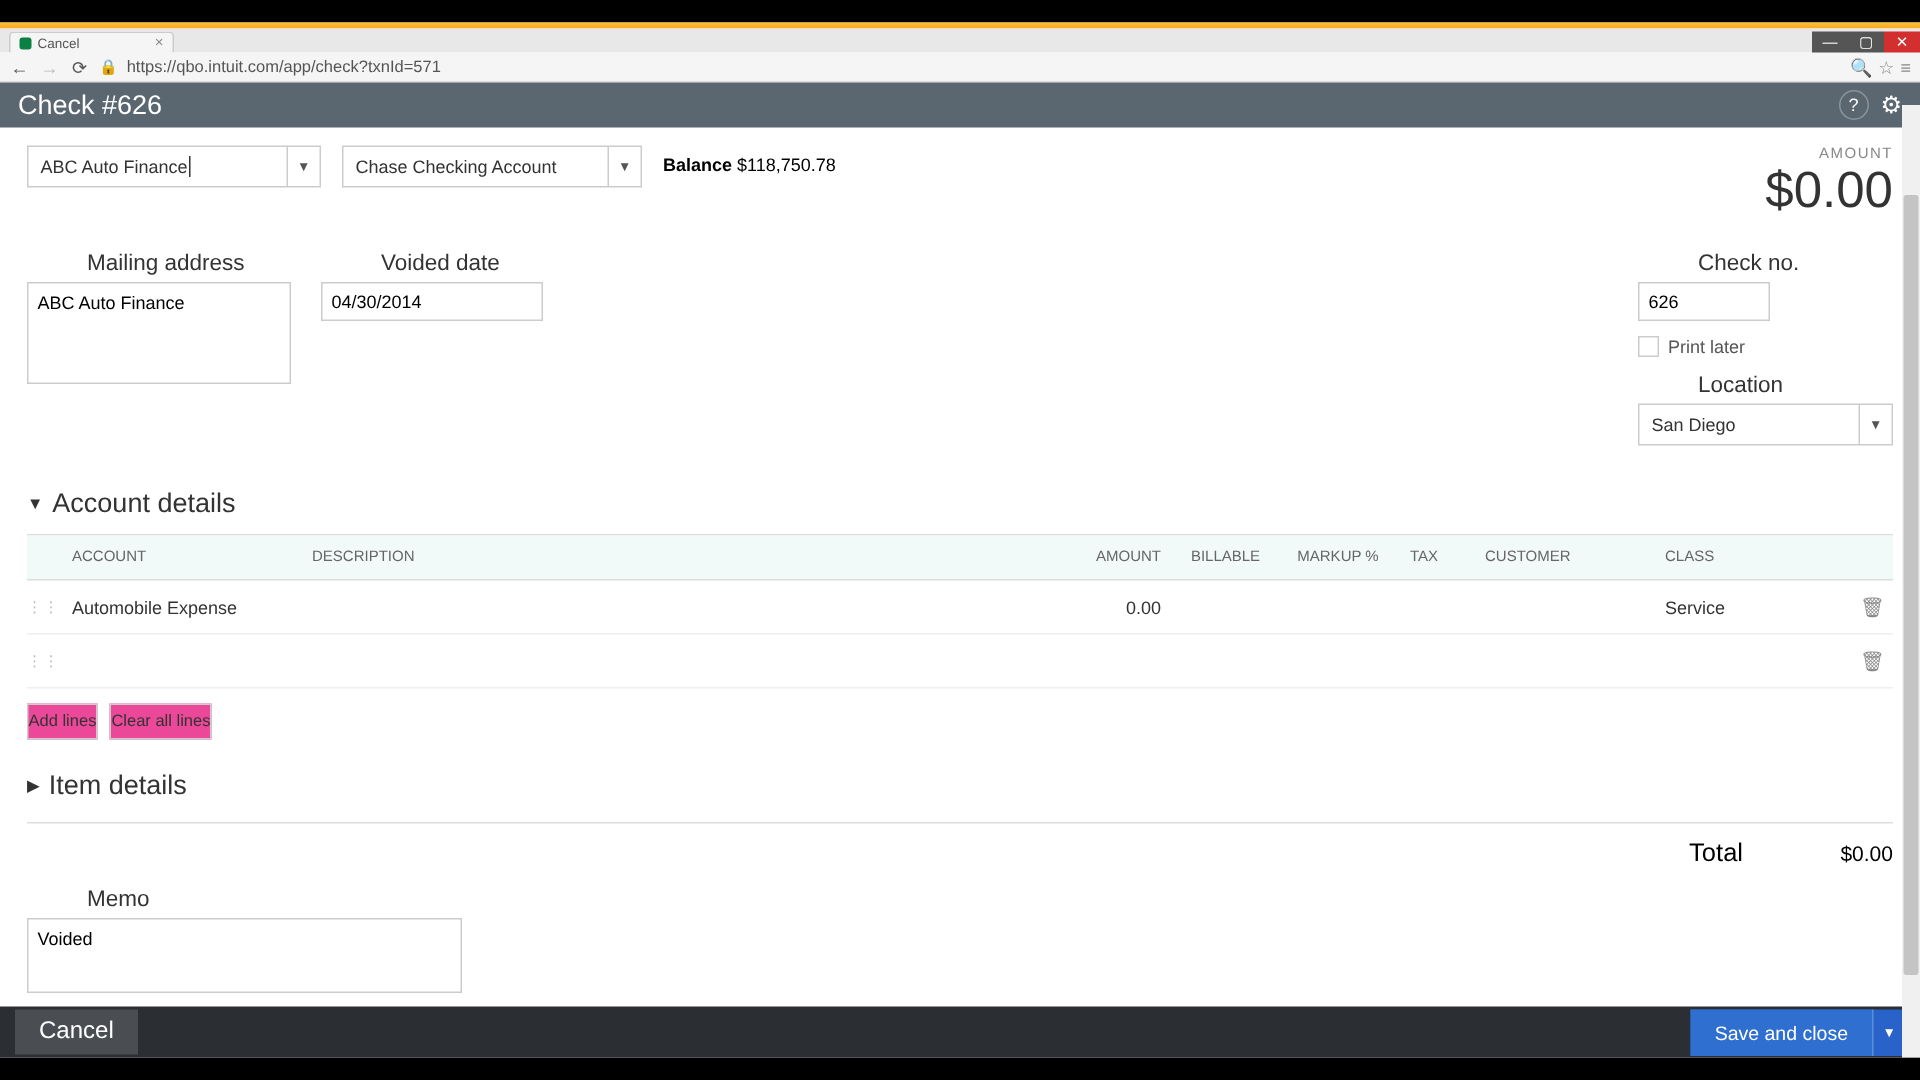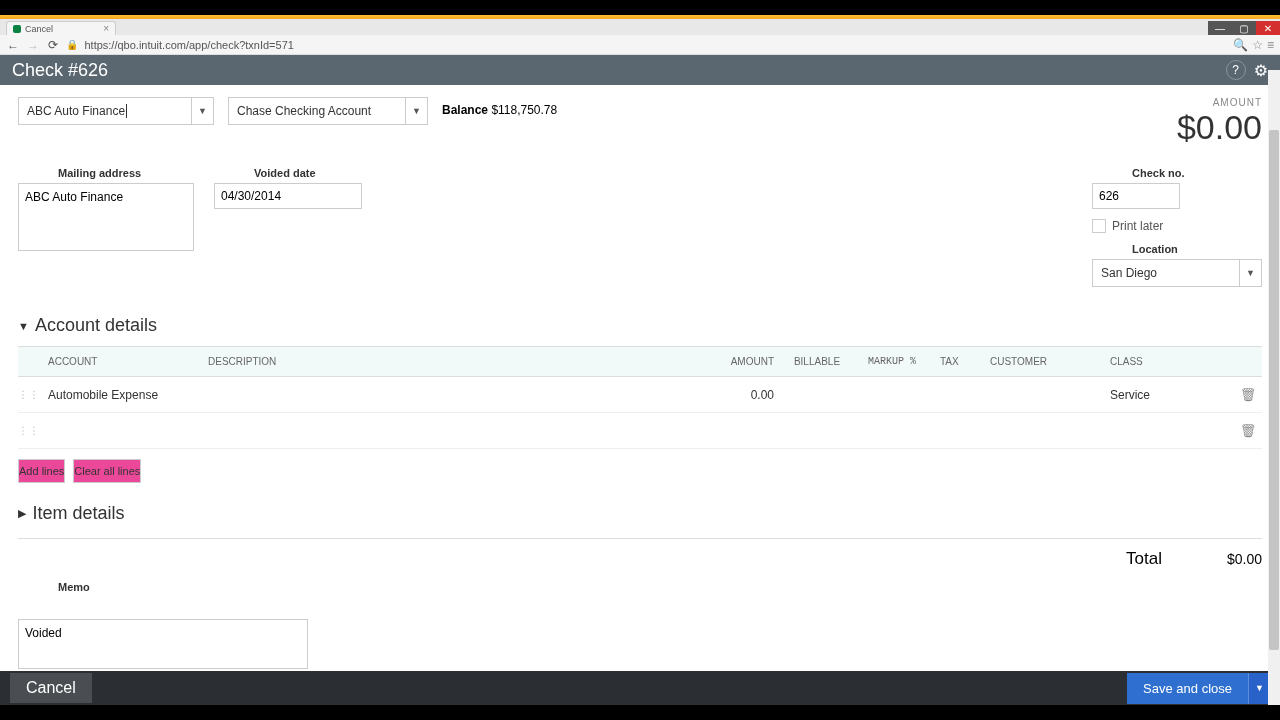--- a/index.html
+++ b/index.html
@@ -41,58 +41,58 @@
 .selectbox .caret { position: absolute; right: 0; top: 0; width: 22px; height: 100%; border-left: 1px solid #ccc; display: flex; align-items: center; justify-content: center; font-size: 9px; color: #555; }
 .sel-payee { width: 196px; }
 .sel-acct { width: 200px; }
 .balance { font-size: 12px; padding-top: 6px; }
 .balance b { font-weight: bold; }
 .amountblock { margin-left: auto; text-align: right; }
 .amountlbl { font-size: 10px; color: #888; letter-spacing: 1px; }
 .amountval { font-size: 34px; color: #333; font-weight: 300; }
 
 .fieldrow { display: flex; gap: 20px; margin-top: 20px; }
-.fld label { font-size: 11px; font-weight: bold; color: #333; display: block; margin-bottom: 4px; padding-left: 40px; }
+.fld label { font-size: 15px; font-weight: normal; color: #333; display: block; margin-bottom: 4px; padding-left: 40px; }
 .textarea { border: 1px solid #ccc; width: 176px; height: 68px; padding: 6px; font-size: 12px; resize: none; font-family: inherit; }
 .inputtxt { border: 1px solid #ccc; height: 26px; width: 148px; padding: 0 6px; font-size: 12px; }
 .rightcol { margin-left: auto; }
 .rightcol .inputtxt { width: 88px; }
 .chk { display: flex; align-items: center; gap: 6px; margin-top: 10px; font-size: 12px; color: #555;}
 .chkbox { width: 14px; height: 14px; border: 1px solid #ccc; }
 .loc-sel { width: 170px; margin-top: 4px; }
 
 .section-hdr { margin-top: 28px; font-size: 18px; color: #333; font-weight: 300; display: flex; align-items: center; gap: 6px; }
 .tri { font-size: 11px; }
 
 .grid { margin-top: 10px; border-top: 1px solid #ddd; }
 .ghead { display: flex; background: #f2f9f9; border-bottom: 1px solid #ddd; height: 30px; align-items: center; font-size: 10px; color: #666; }
 .gcell { padding: 0 8px; }
 .c-drag { width: 22px; }
 .c-acct { width: 160px; }
 .c-desc { flex: 1; }
 .c-amt { width: 90px; text-align: right; }
 .c-bill { width: 70px; text-align: center; }
-.c-mark { width: 80px; text-align: center; font-family: Liberation Mono, monospace; }
+.c-mark { width: 80px; text-align: center; }
 .c-tax { width: 50px; }
 .c-cust { width: 120px; }
 .c-class { width: 130px; }
 .c-del { width: 30px; text-align:center; }
 
 .grow { display: flex; border-bottom: 1px solid #eee; height: 36px; align-items: center; font-size: 12px; color: #333; }
 .drag { color: #bbb; font-size: 10px; letter-spacing: 1px; text-align:center; width:22px;}
 .trash { color: #888; font-size: 13px; }
 
 .linebtns { margin-top: 10px; display: flex; gap: 8px; }
 .btn-sm { border: 1px solid #ccc; background: #ec4899; padding: 5px 0; font-size: 11px; color: #333; cursor: pointer; }
 
 .totalrow { display: flex; margin-top: 14px; border-top: 1px solid #ddd; padding-top: 10px; }
 .totalrow .lbl { margin-left: auto; font-size: 17px; }
 .totalrow .val { width: 100px; text-align: right; font-size: 14px; padding-top:2px;}
 
-.memo-area { width: 290px; height: 50px; margin-top: 22px; }
+.memo-area { width: 290px; height: 50px; }
 
 
 .footer { position: absolute; left: 0; right: 0; bottom: 0; height: 34px; background: #2b2f33; display: flex; align-items: center; color: #fff; font-size: 13px; padding: 0 10px; }
 .cancelbtn { background: #4a4e52; padding: 6px 16px; border: none; color: #fff; font-size: 16px; }
 .footer-center { position: absolute; left: 50%; transform: translateX(-50%); display: flex; align-items: center; gap: 0; }
 .flink { padding: 0 16px; border-right: 1px solid #555; color: #fff; text-decoration: none; font-size: 13px; }
 .flink:last-child { border-right: none; }
 .savebtn { margin-left: auto; background: #2e7d32; background: #2962c9; display: flex; }
 .savebtn button { background: #2f6fd0; border: none; color: #fff; padding: 8px 16px; font-size: 13px; }
 .savebtn .drop { width: 22px; border-left: 1px solid #5a8fd8; display:flex; align-items:center; justify-content:center; font-size:9px;}

